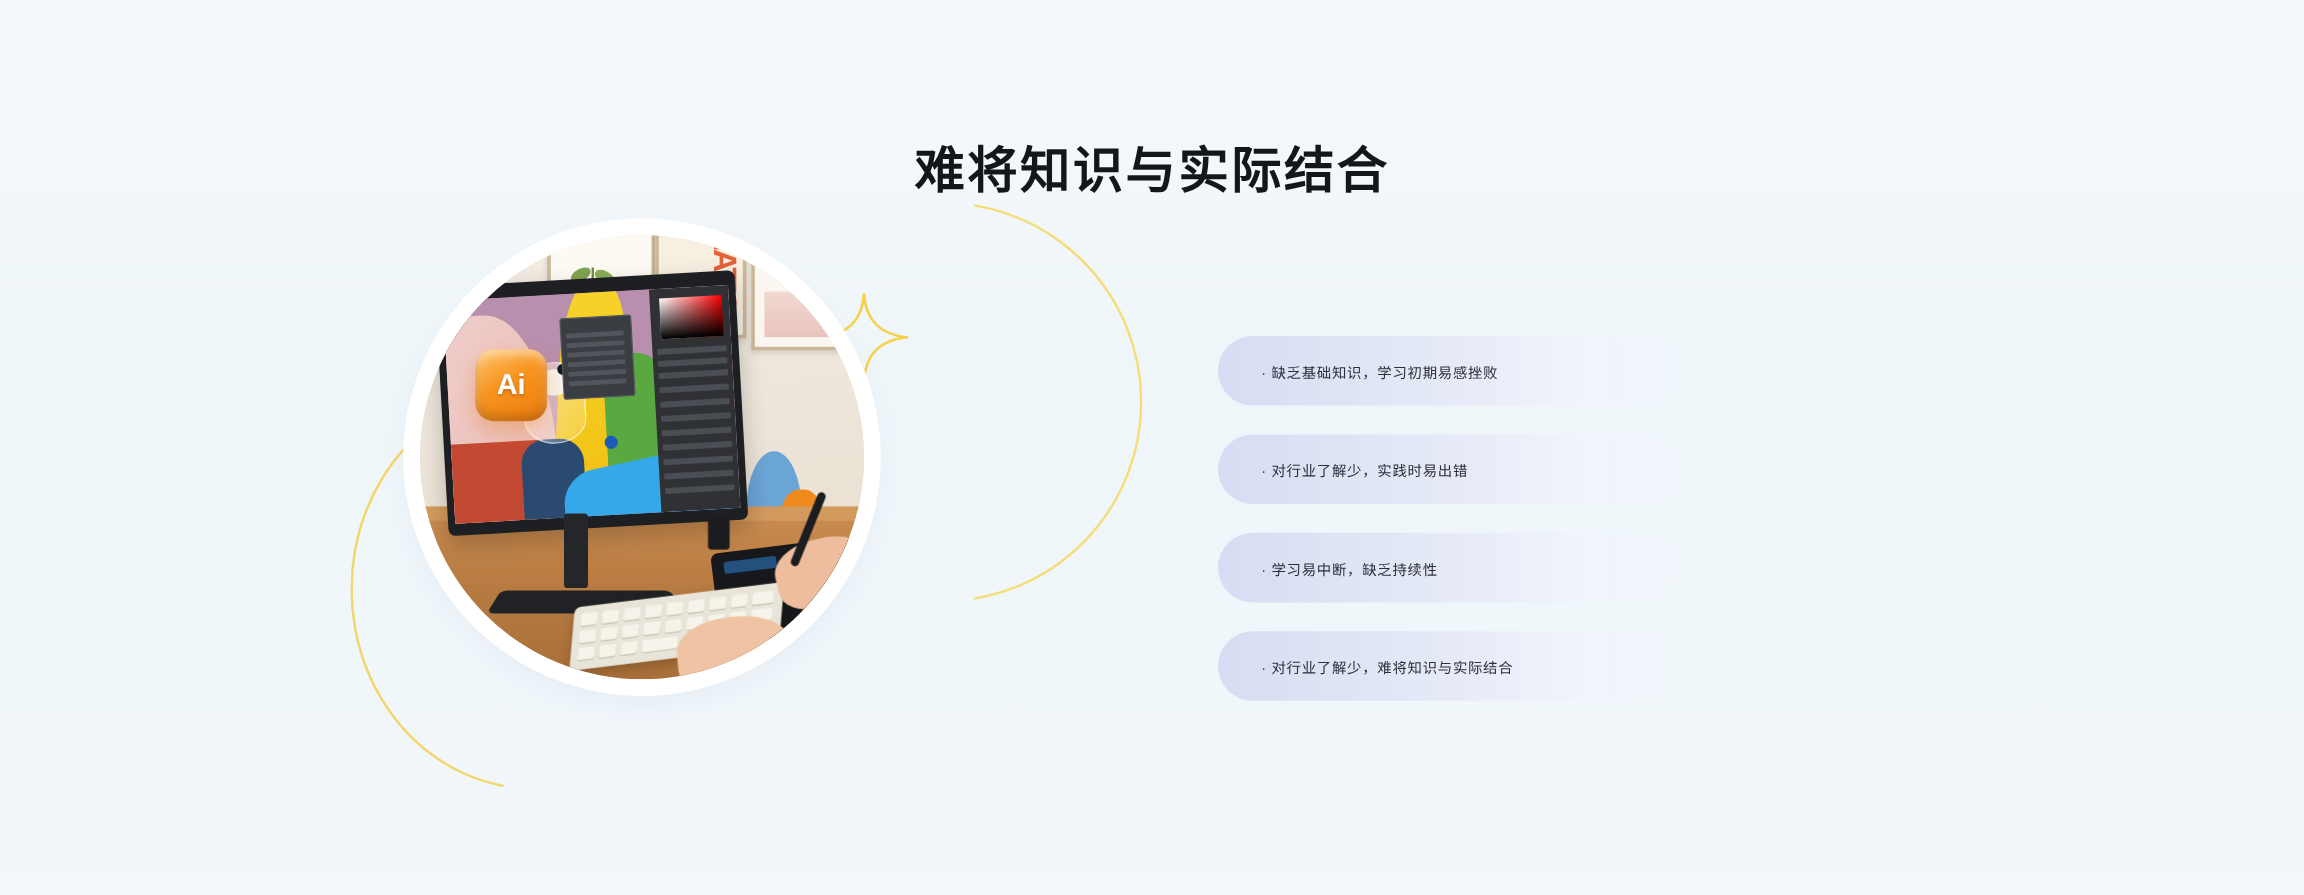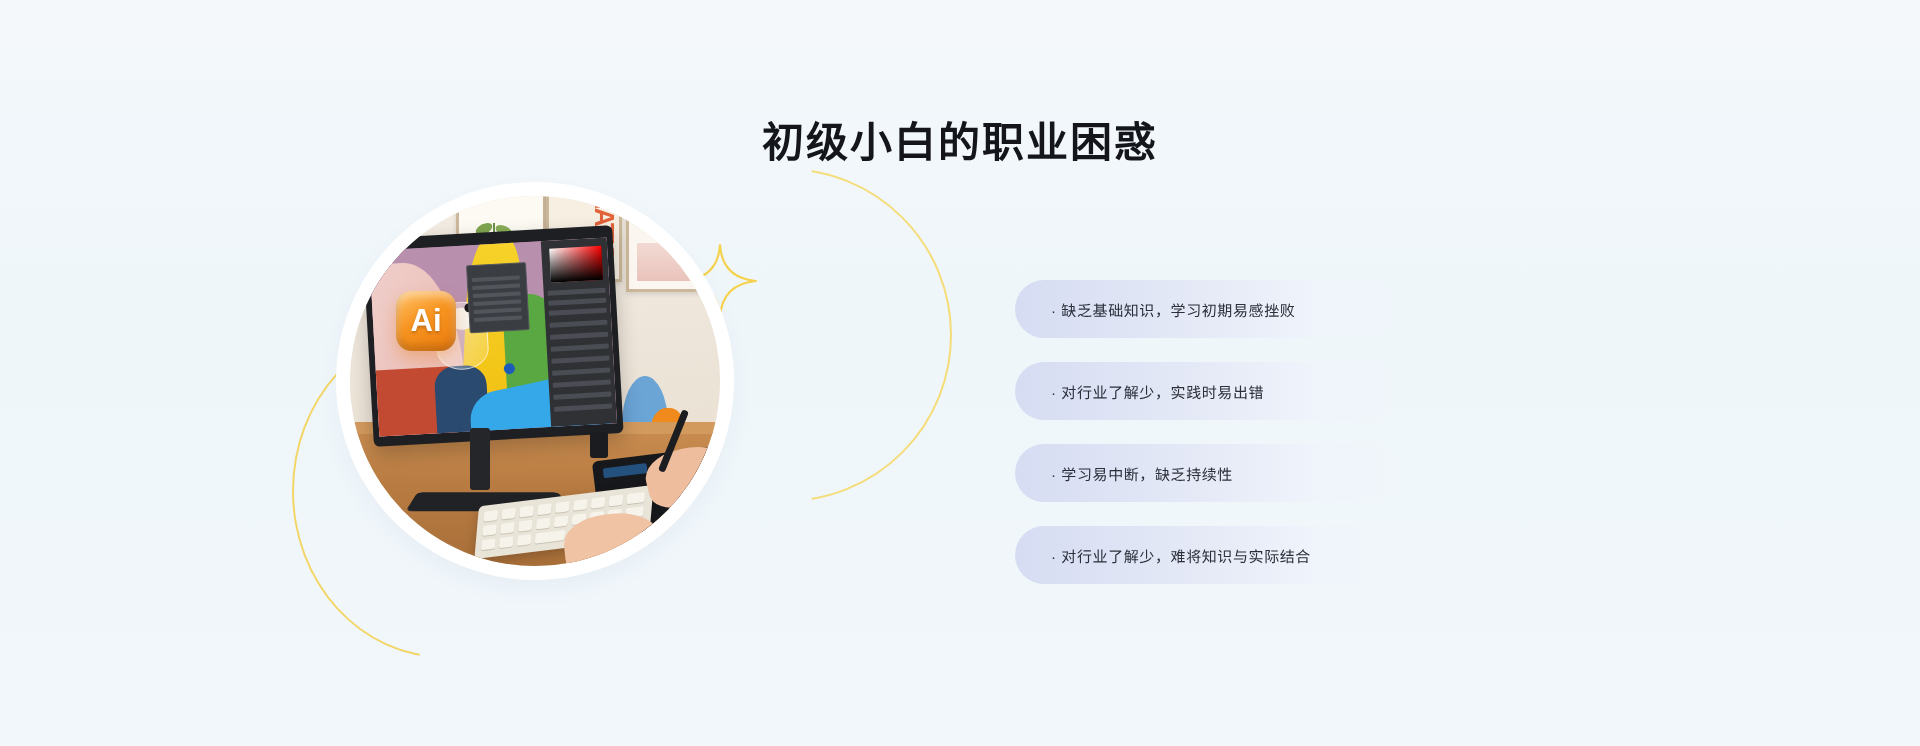--- a/index.html
+++ b/index.html
@@ -131,39 +131,39 @@
   .icon3d{position:absolute;border-radius:26%;display:flex;align-items:center;justify-content:center;
     font-weight:bold;color:#fff;}
   .ps-icon{left:-30px;top:18px;width:84px;height:84px;
      background:linear-gradient(150deg,#7fc0f5 0%,#4b9ef0 46%,#2f7fe0 100%);
      box-shadow:inset 0 -6px 10px rgba(0,0,0,.18),inset 0 6px 10px rgba(255,255,255,.5),0 10px 20px rgba(47,127,224,.34);
      font-size:34px;text-shadow:0 2px 3px rgba(0,0,0,.22);}
   .ps-icon span{display:block;transform:translateY(-1px);}
   .ai-icon{left:46px;top:95px;width:60px;height:60px;
      background:linear-gradient(150deg,#ffc36a 0%,#f79420 46%,#ea7a0c 100%);
      box-shadow:inset 0 -5px 8px rgba(0,0,0,.18),inset 0 5px 8px rgba(255,255,255,.45),0 8px 16px rgba(234,122,12,.32);
-     font-size:31px;text-shadow:0 2px 3px rgba(0,0,0,.22);}
+     font-size:24px;text-shadow:0 2px 3px rgba(0,0,0,.22);}
 
   
   .pills{position:absolute;left:1015px;top:280px;width:390px;}
   .pill{
     position:relative;height:58px;margin-bottom:24px;border-radius:29px;
     display:flex;align-items:center;
     background:linear-gradient(90deg,#d6dcf2 0%,#dfe4f5 28%,#e9edf8 58%,#f0f4fb 78%,rgba(242,247,250,0) 100%);
   }
   .pill-text{
-    padding-left:36px;font-size:15px;color:#2a2f3a;letter-spacing:.6px;white-space:nowrap;
+    padding-left:36px;font-size:12px;color:#2a2f3a;letter-spacing:.6px;white-space:nowrap;
   }
 </style>
 </head>
 <body>
 
 <div class="page">
 
-  <h1 class="title">初级小白的职业困惑</h1>
+  <h1 class="title">难将知识与实际结合</h1>
 
   <div class="visual">
 
     <div class="arc"></div>
     <div class="arc2"></div>
 
     <svg class="sparkle" viewBox="0 0 80 80">
       <path d="M40 4 C41.5 26 54 38 76 40 C54 42 41.5 54 40 76 C38.5 54 26 42 4 40 C26 38 38.5 26 40 4 Z" fill="none" stroke="#f5d24e" stroke-width="2.2" stroke-linejoin="round"></path>
     </svg>
 

